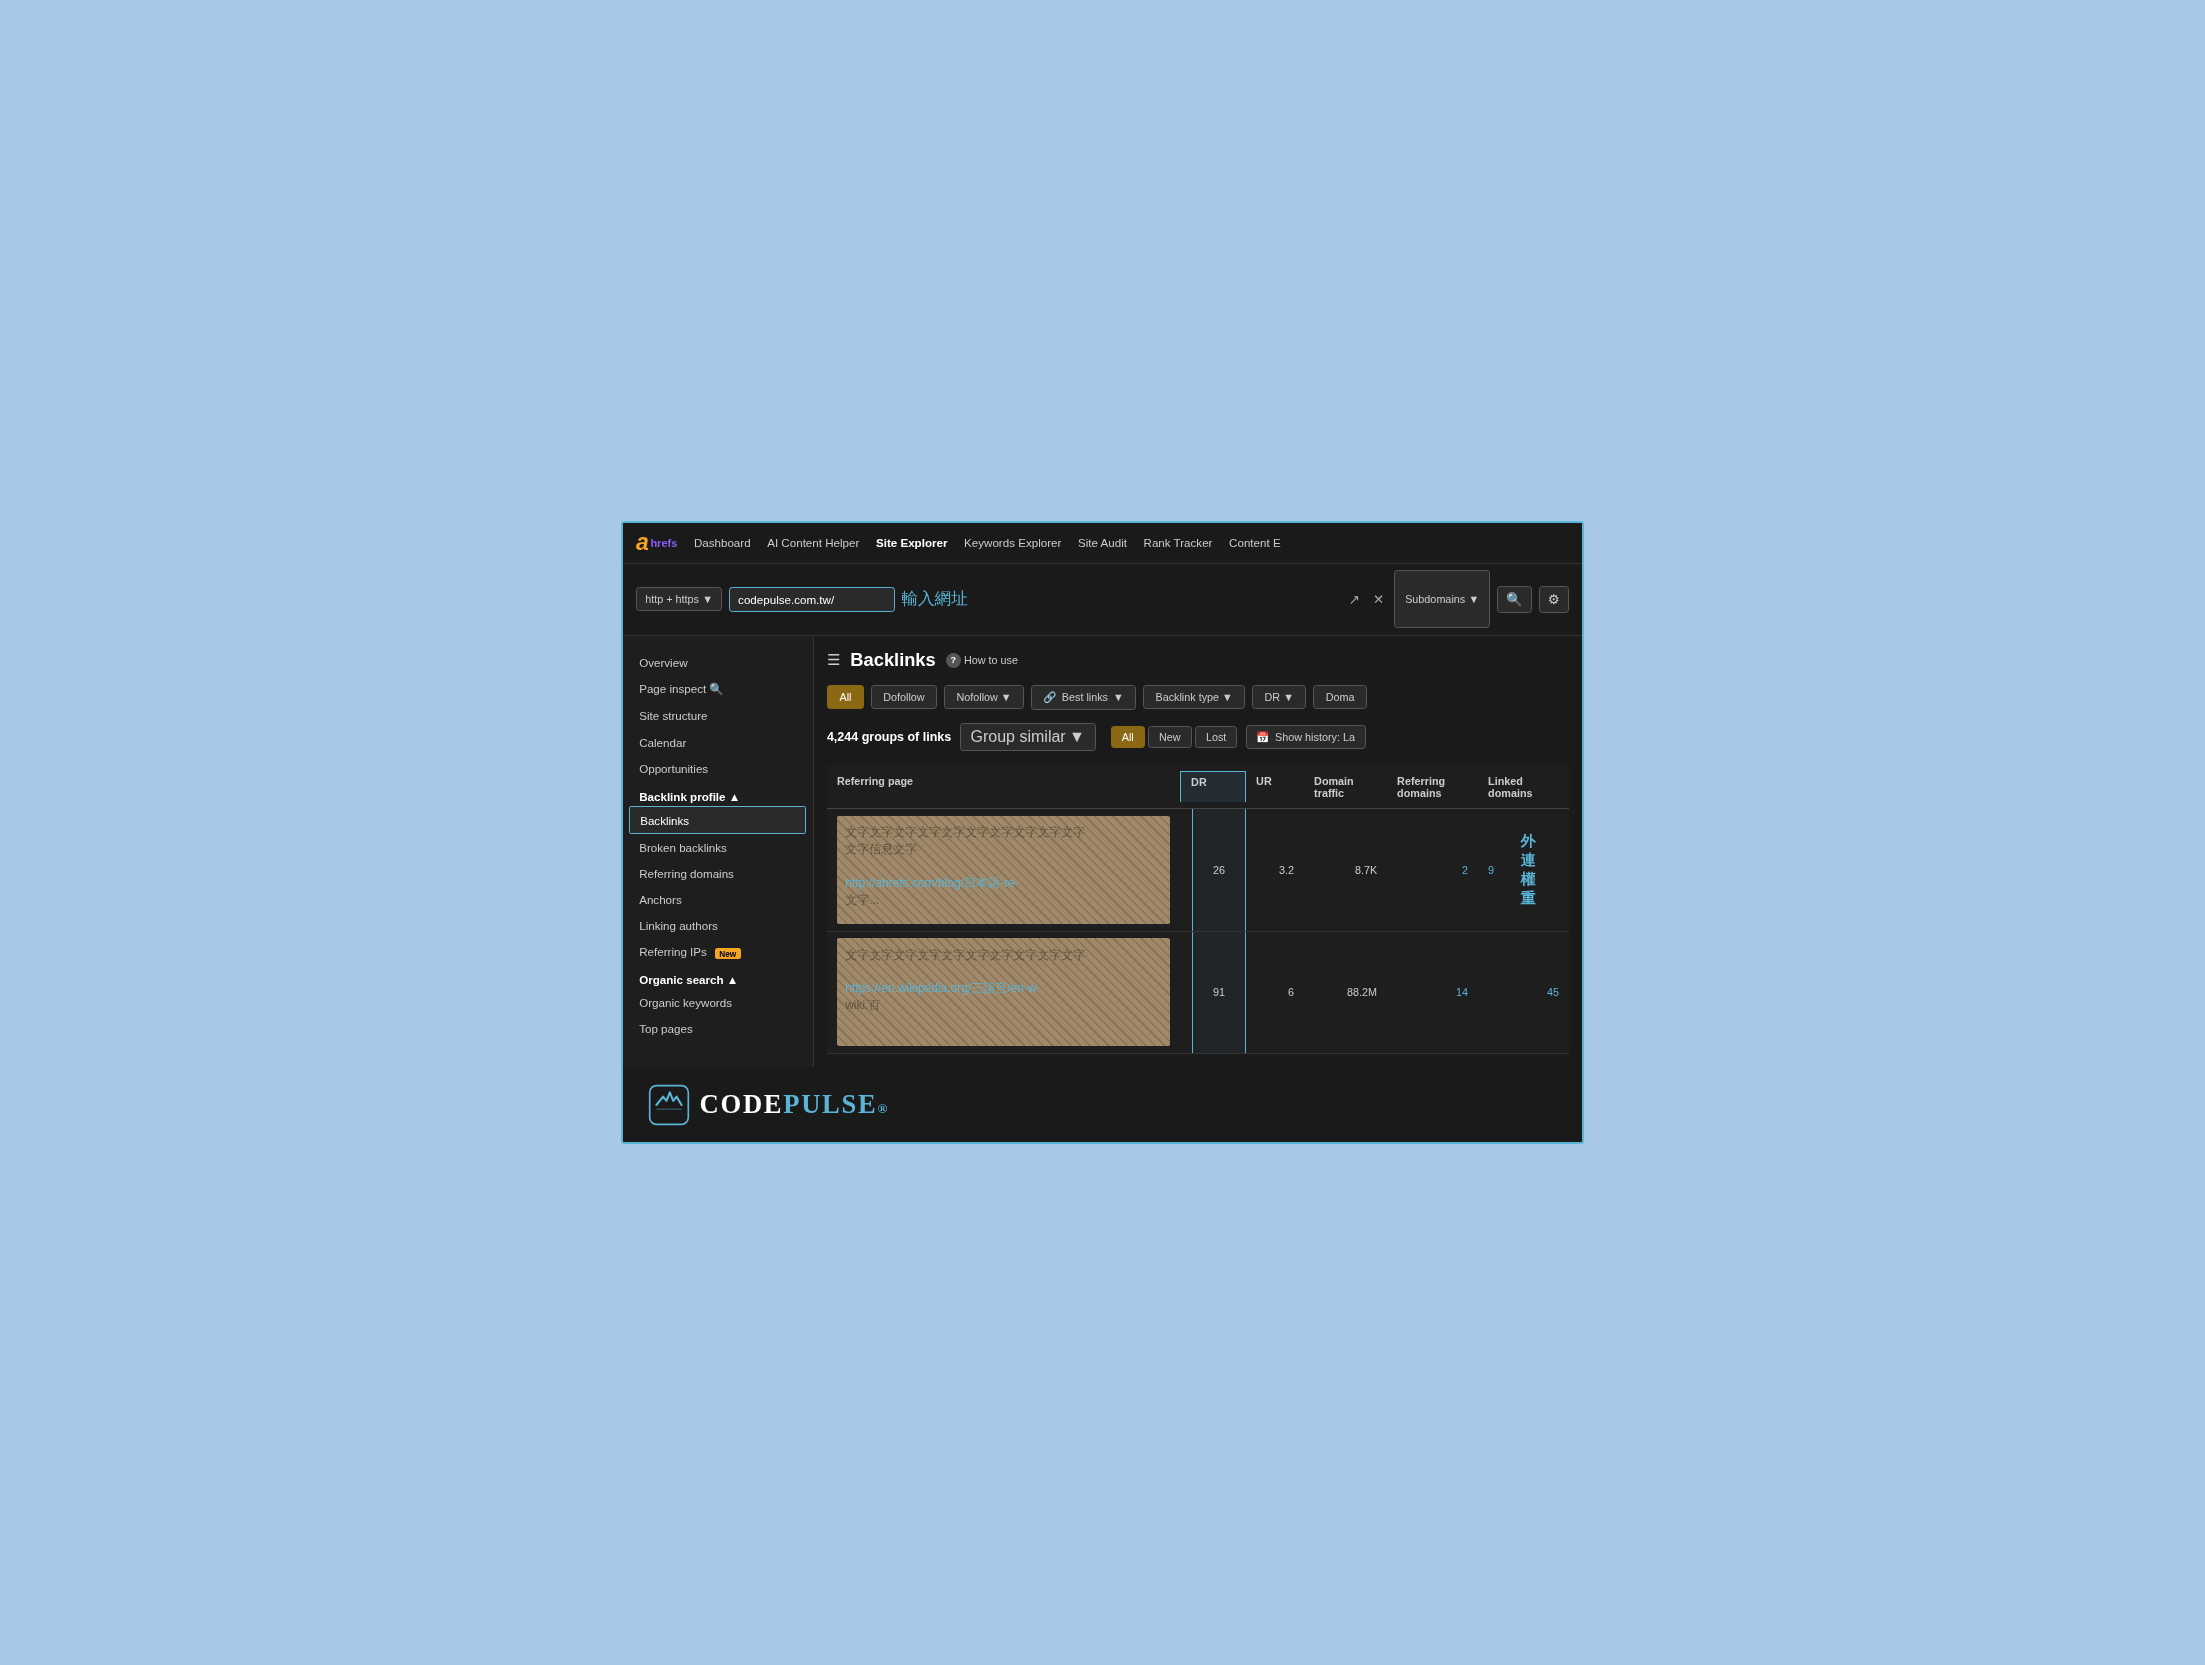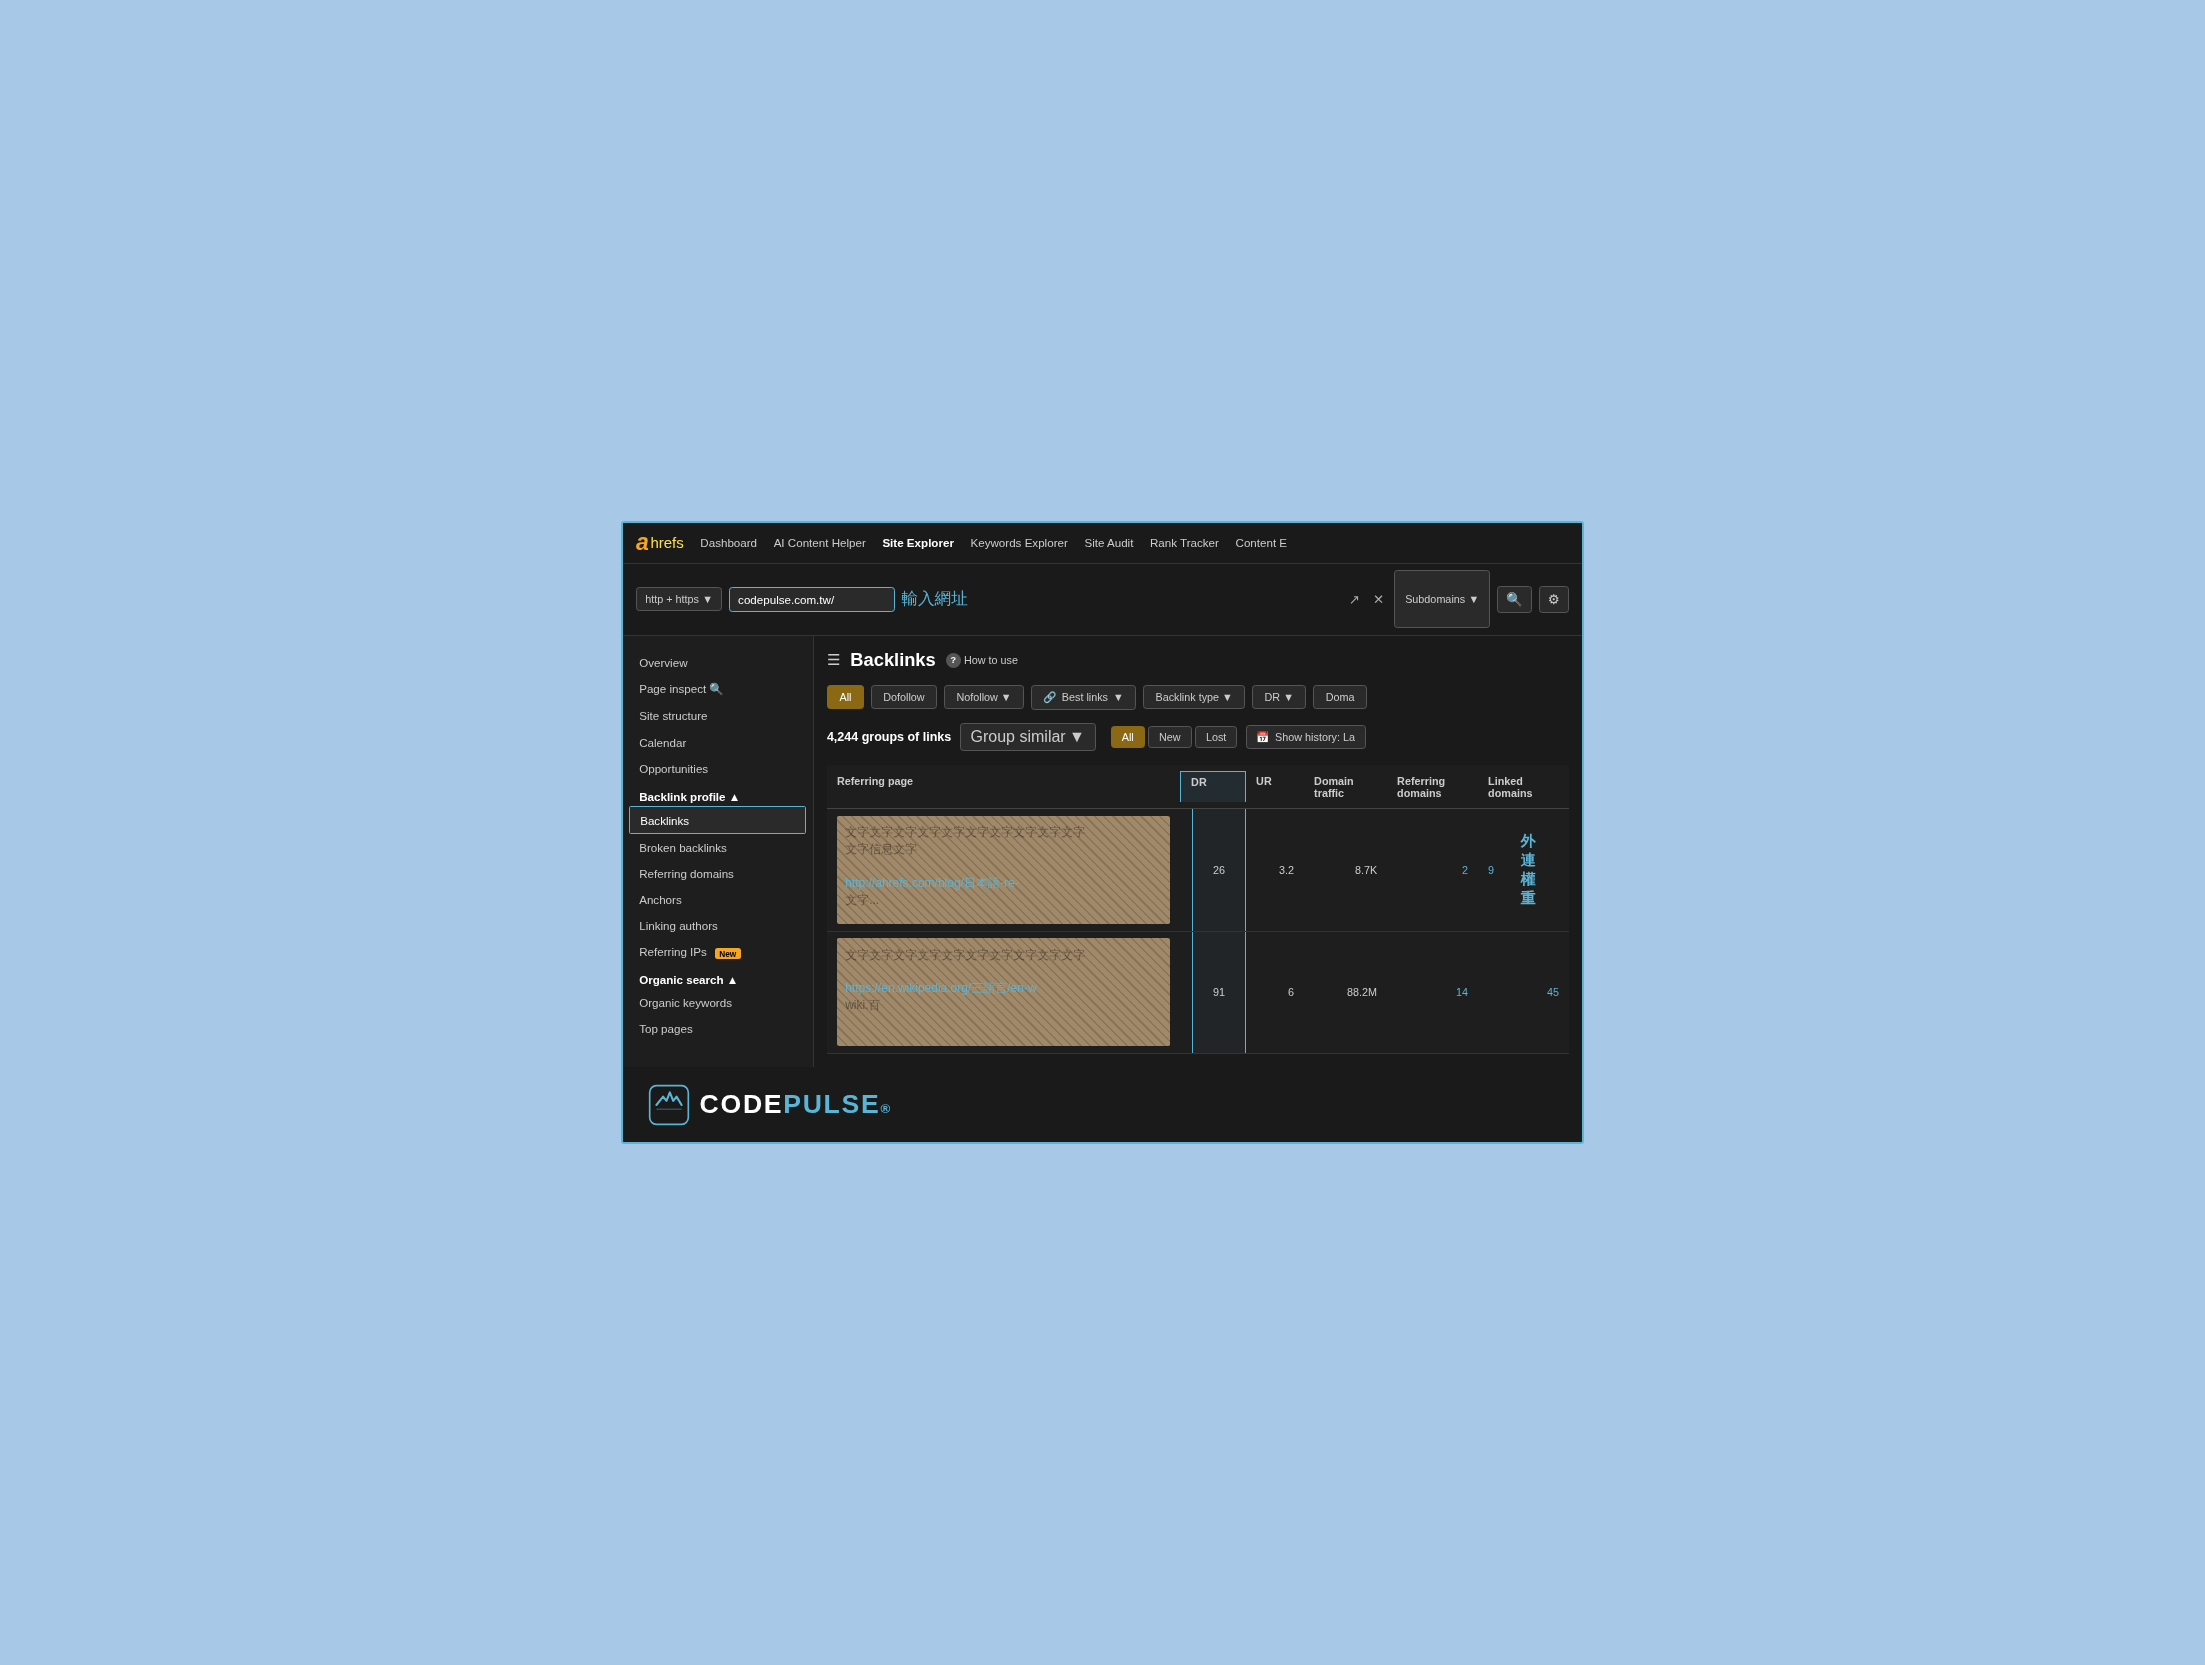--- a/index.html
+++ b/index.html
@@ -45,23 +45,23 @@
     }
 
     .logo-a {
       color: #f5a623;
       font-size: 23px;
       font-weight: 900;
       font-style: italic;
     }
 
     .logo-hrefs {
-      color: #fde047;
-      font-size: 15px;
-      font-weight: normal;
+      color: #8b5cf6;
+      font-size: 11px;
+      font-weight: bold;
     }
 
     .nav-items {
       display: flex;
       gap: 16.6px;
       align-items: center;
     }
 
     .nav-item {
       color: #cccccc;
@@ -460,20 +460,21 @@
 
     .brand-logo-icon {
       width: 42px;
       height: 42px;
     }
 
     .brand-name {
       font-size: 26.6px;
       font-weight: 900;
       letter-spacing: 1.7px;
+      font-family: Liberation Serif, serif;
     }
 
     .brand-code {
       color: #ffffff;
     }
 
     .brand-pulse {
       color: #5ab4d6;
     }
 

